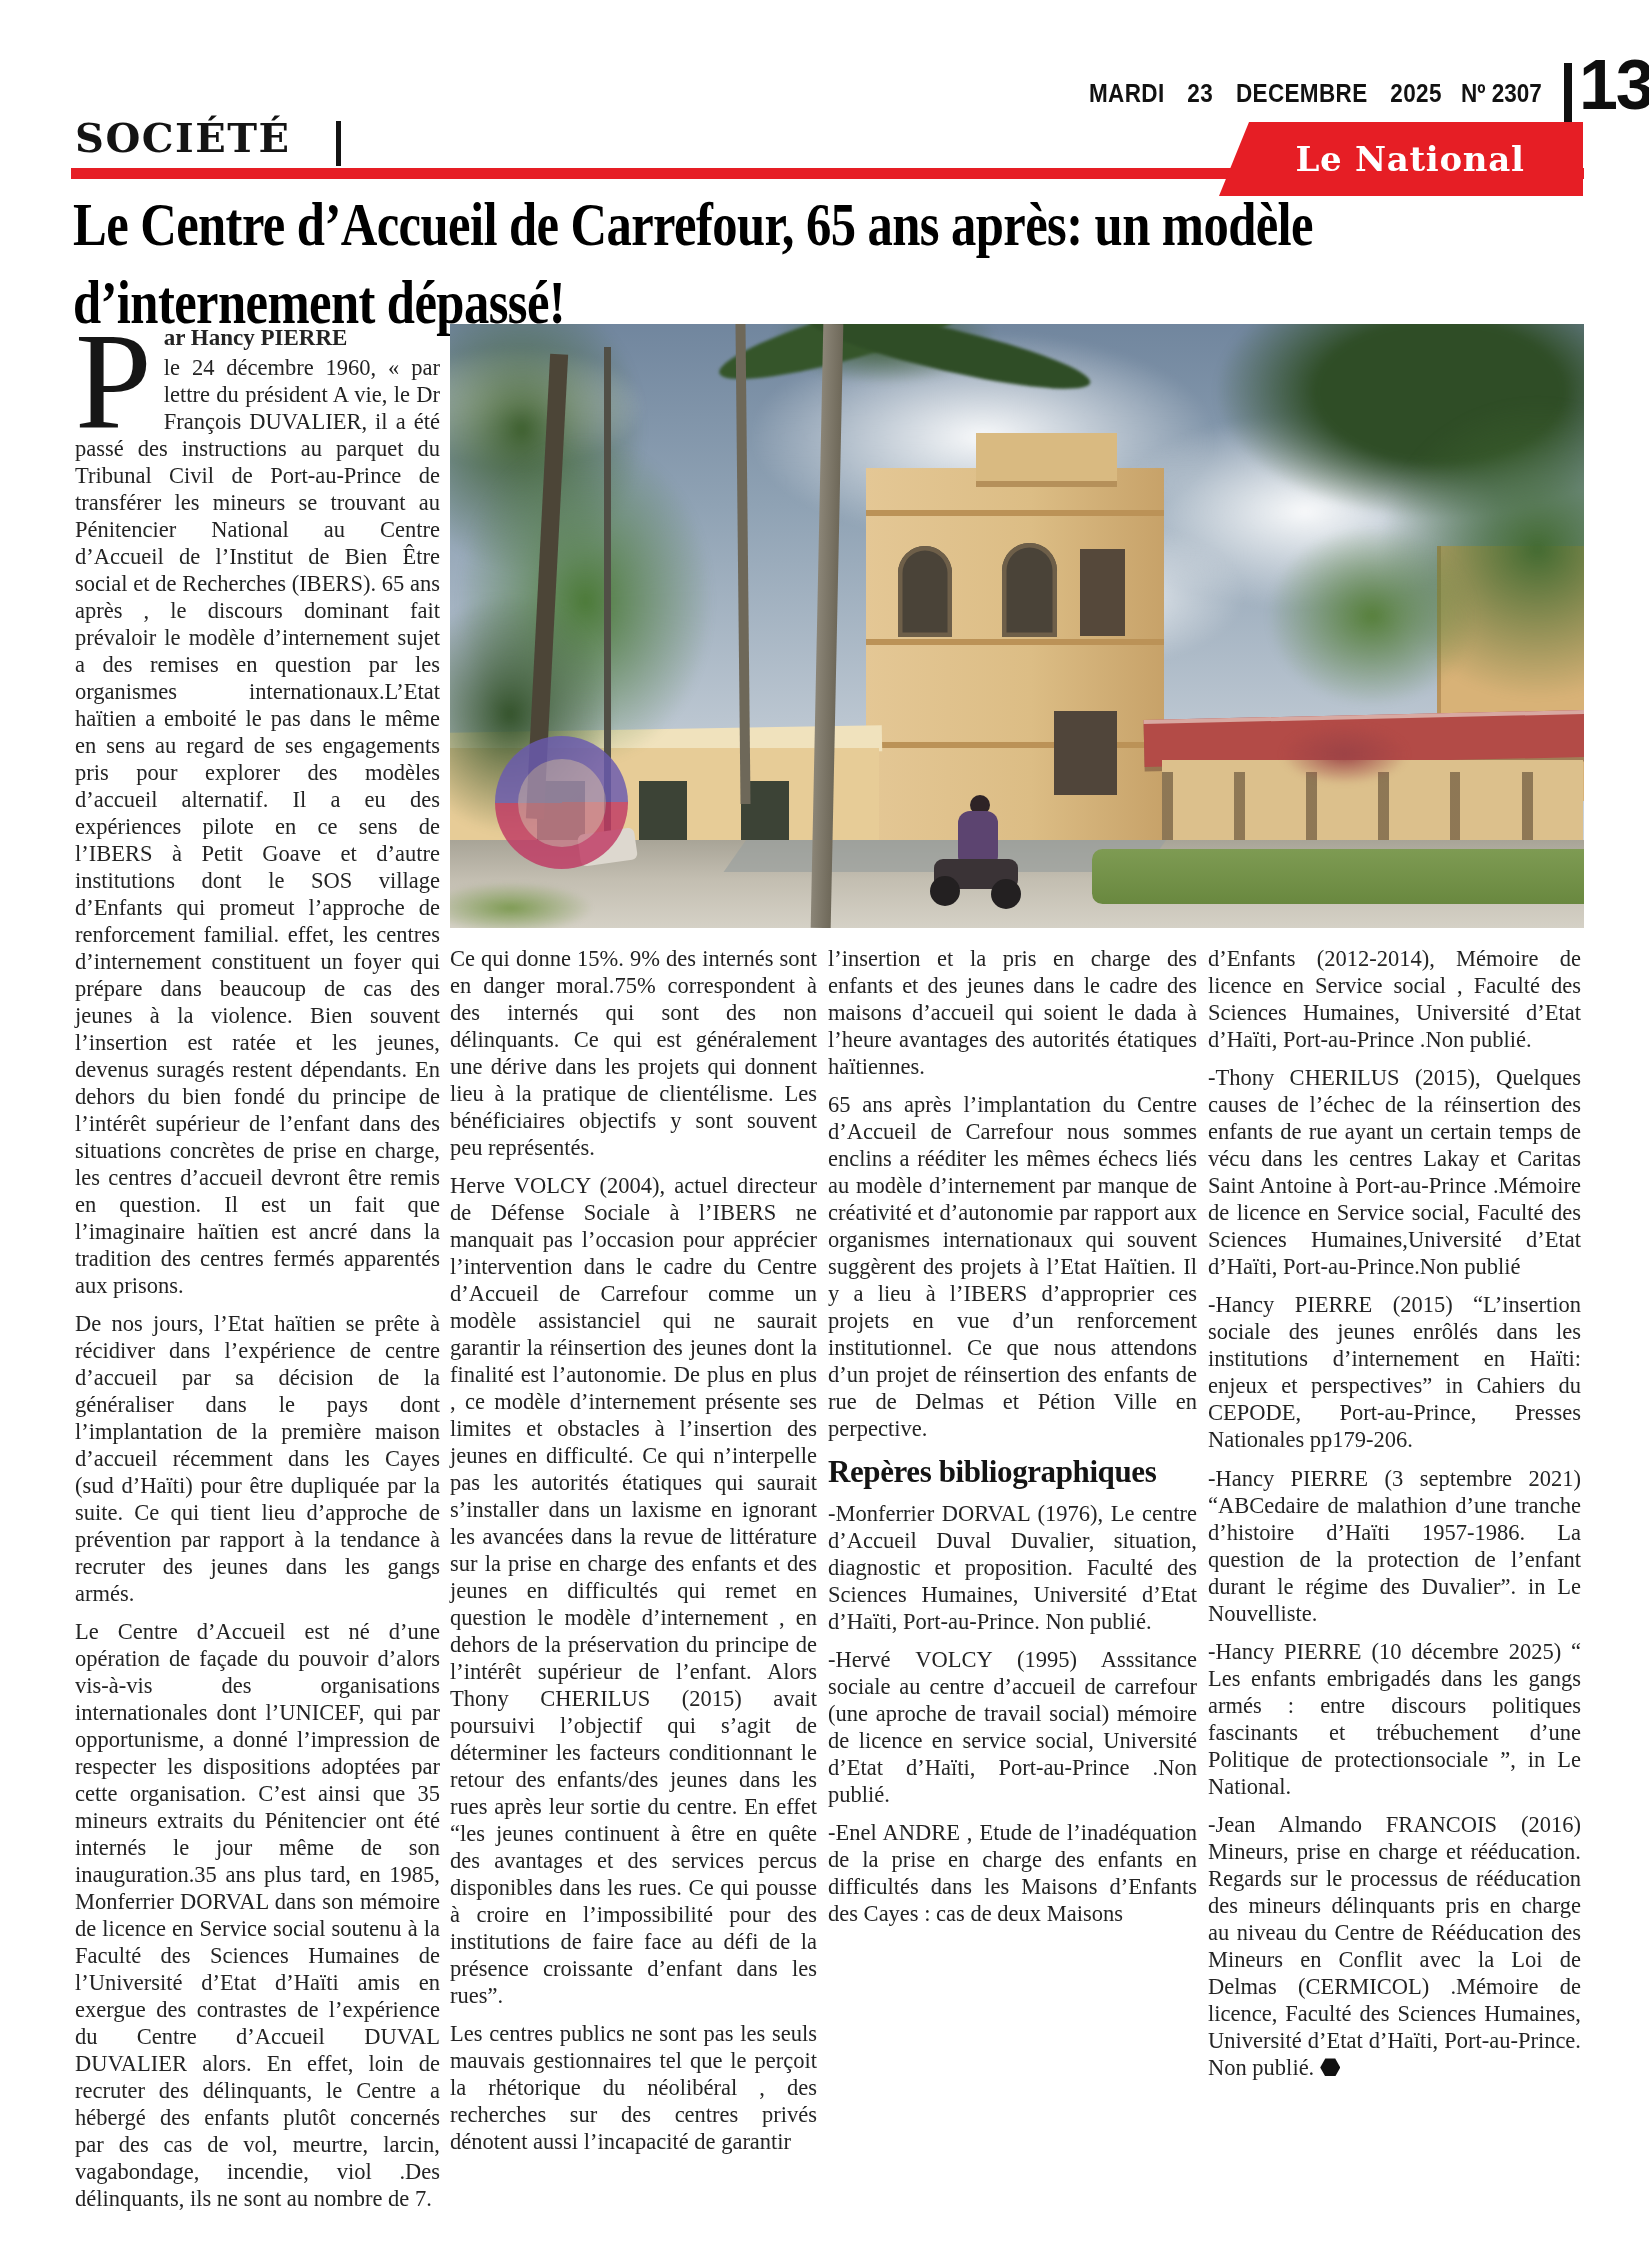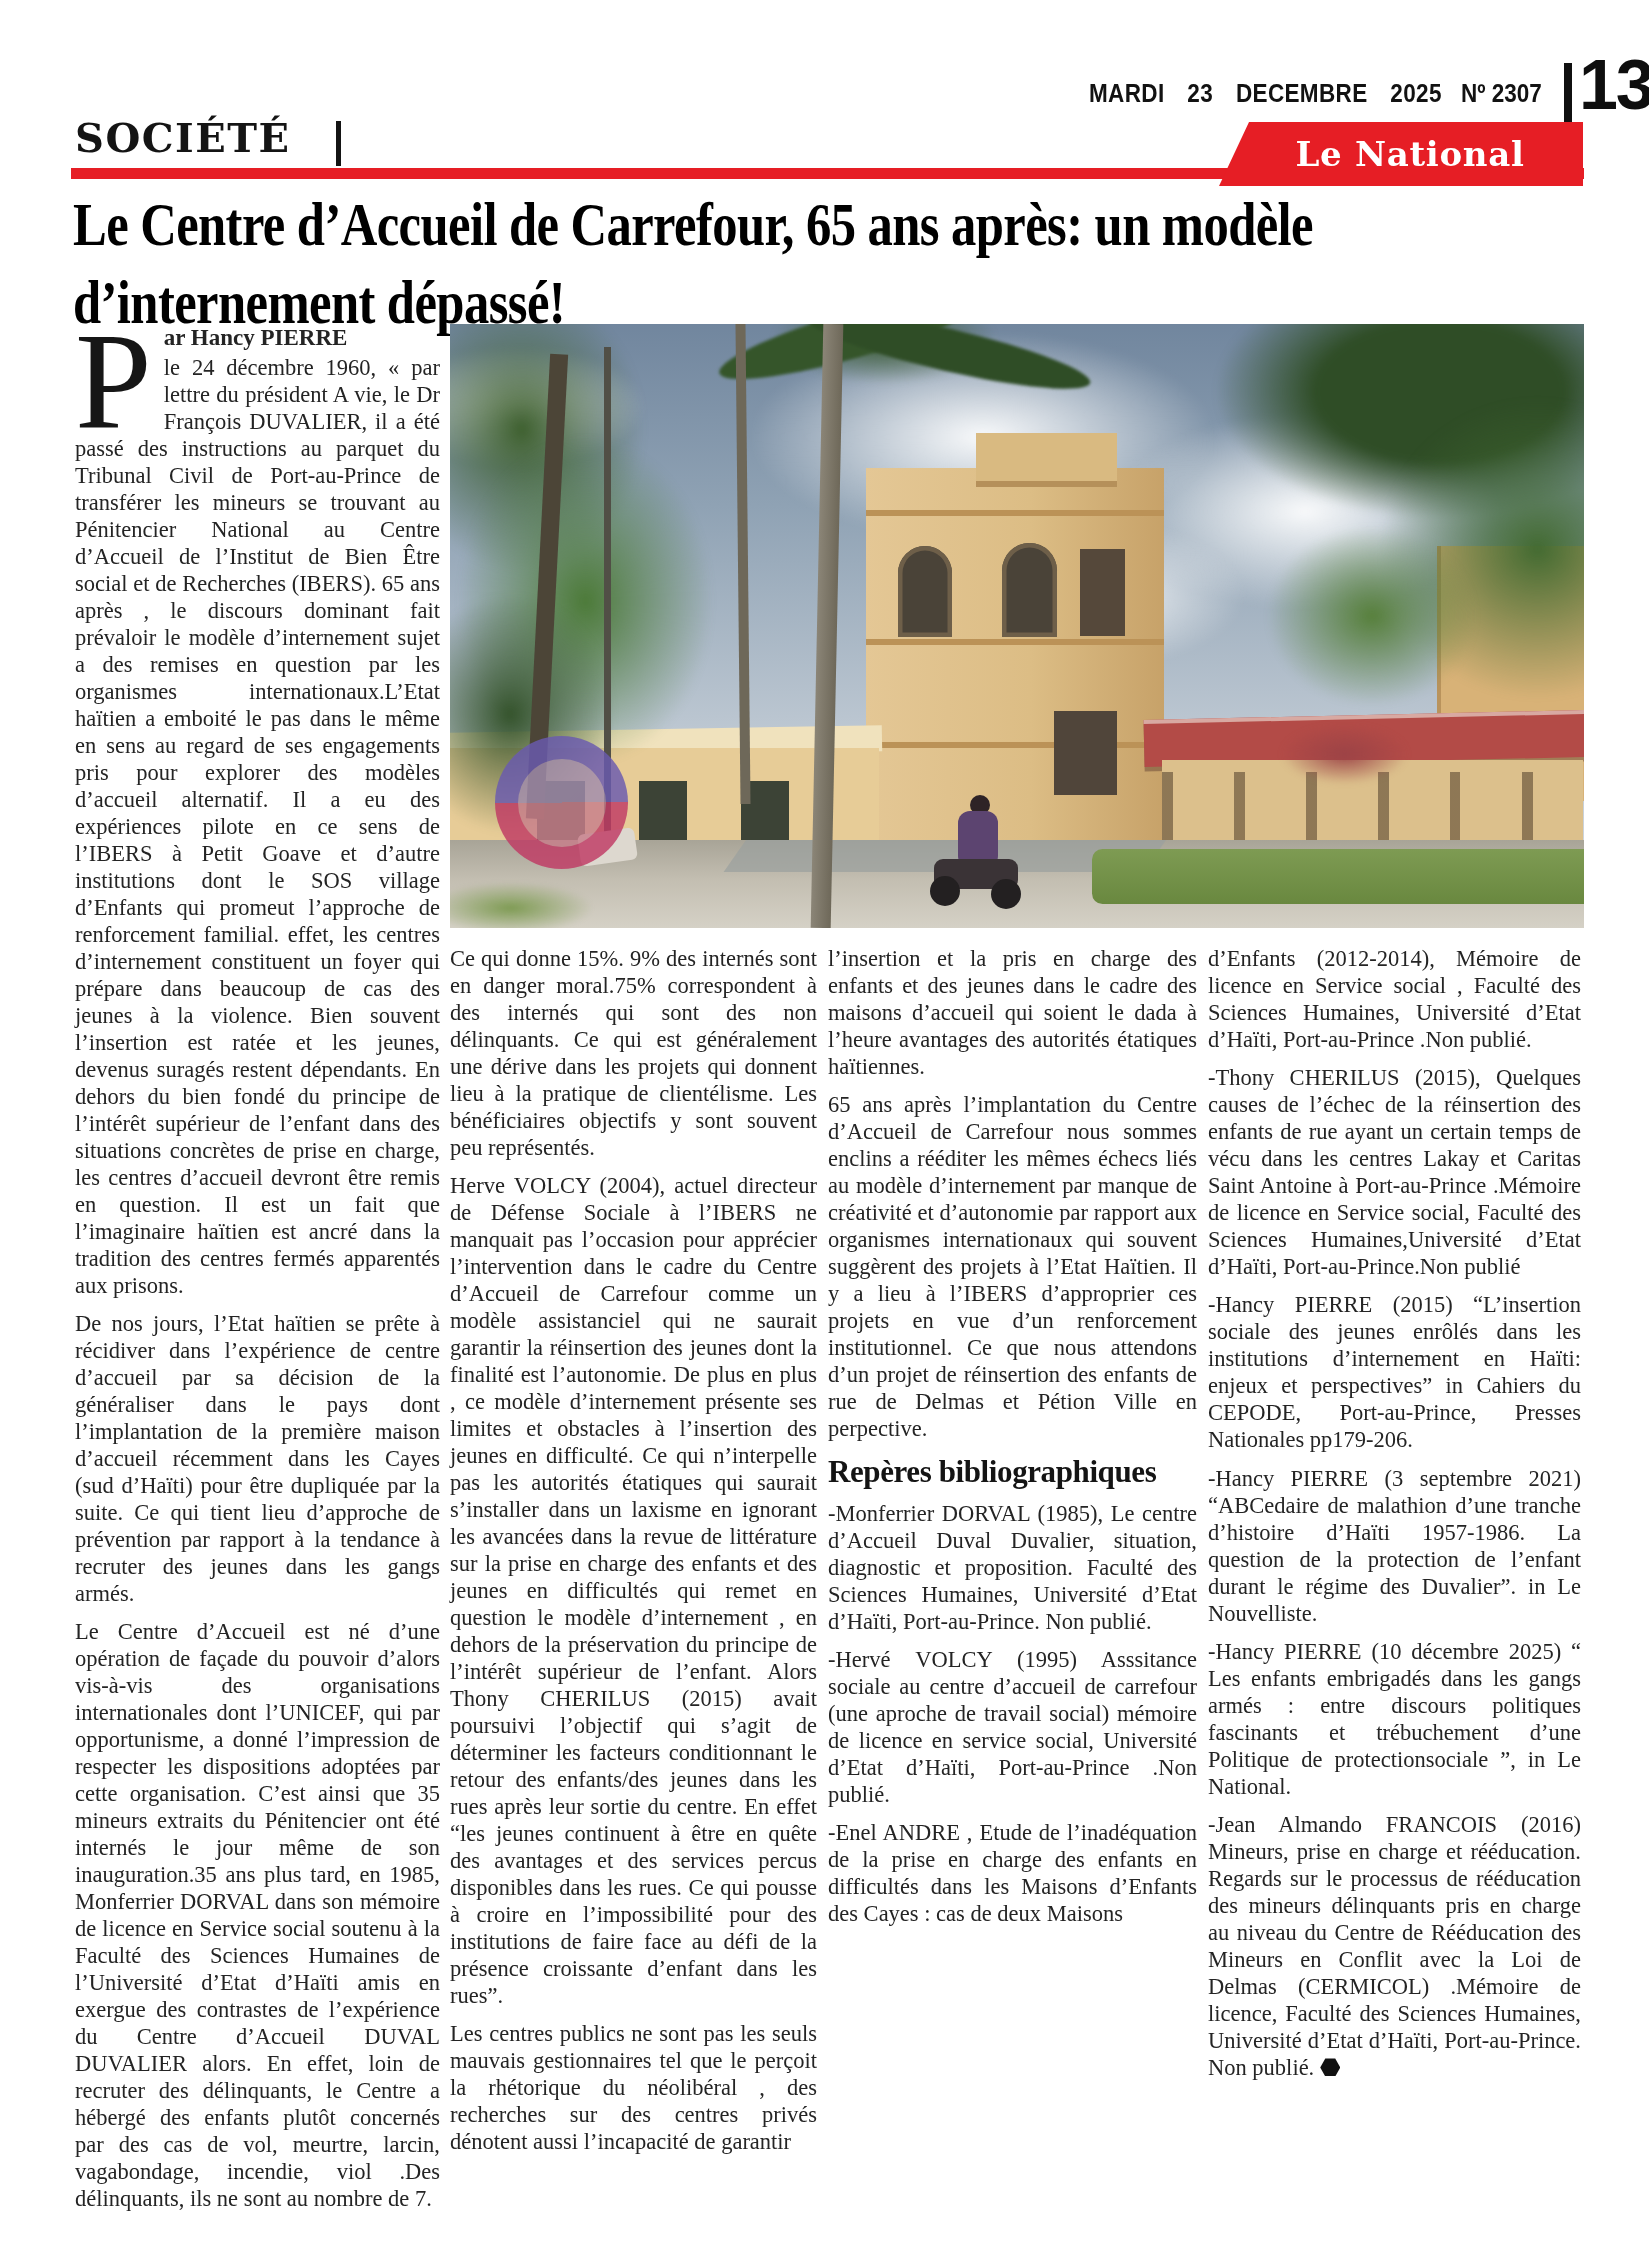--- a/index.html
+++ b/index.html
@@ -11,21 +11,21 @@
              transform:scaleX(.9);transform-origin:left top;white-space:nowrap;}
   .meta-issue{position:absolute;left:1461px;top:79px;font-family:"Liberation Sans",sans-serif;
               font-weight:700;font-size:25px;color:#121212;transform:scaleX(.9);transform-origin:left top;}
   .page-bar{position:absolute;left:1564px;top:63px;width:8.2px;height:72px;background:#101010;}
   .page-num{position:absolute;left:1579px;top:45px;font-family:"Liberation Sans",sans-serif;
             font-weight:700;font-size:70px;letter-spacing:-2.2px;color:#0e0e0e;}
   .section-label{position:absolute;left:75px;top:114px;font-family:"DejaVu Serif",serif;
                  font-weight:700;font-size:40px;letter-spacing:1.5px;color:#141414;}
   .section-bar{position:absolute;left:336px;top:121px;width:5.2px;height:45px;background:#141414;}
   .red-rule{position:absolute;left:71px;top:168px;width:1513px;height:11.2px;background:#e61e25;}
-  .brand-banner{position:absolute;left:1219px;top:122px;width:364px;height:64px;background:#e61e25;
+  .brand-banner{position:absolute;left:1219px;top:122px;width:364px;height:74px;background:#e61e25;
                 clip-path:polygon(30px 0,100% 0,100% 100%,0 100%);
                 display:flex;align-items:center;justify-content:center;}
   .brand-banner .brand-text{font-family:"DejaVu Serif",serif;font-weight:700;font-size:34px;
                 color:#ffffff;letter-spacing:0.7px;padding-left:18px;}
   
   .headline{position:absolute;left:73px;top:186px;color:#000000;}
   .headline .line{display:block;font-size:61px;font-weight:700;line-height:78px;
                   transform:scaleX(.83);transform-origin:left top;white-space:nowrap;letter-spacing:-0.7px;}
   
   .col{position:absolute;text-align:justify;font-size:22.5px;line-height:27px;color:#242424;}
@@ -192,21 +192,21 @@
   <div class="col col-2">
     <p>Ce qui donne 15%. 9% des internés sont en danger moral.75% correspondent à des internés qui sont des non délinquants. Ce qui est généralement une dérive dans les projets qui donnent lieu à la pratique de clientélisme. Les bénéficiaires objectifs y sont souvent peu représentés.</p>
     <p>Herve VOLCY (2004), actuel directeur de Défense Sociale à l’IBERS   ne manquait pas l’occasion pour apprécier l’intervention dans le cadre du Centre d’Accueil de Carrefour comme un modèle assistanciel qui ne saurait garantir la réinsertion des jeunes dont la finalité est l’autonomie. De plus en plus , ce modèle d’internement présente ses limites et obstacles à l’insertion des jeunes en difficulté. Ce qui n’interpelle pas les autorités étatiques qui saurait s’installer dans un laxisme en ignorant les avancées dans la revue de littérature sur la prise en charge des enfants et des jeunes en difficultés qui remet en question le modèle d’internement , en dehors de la préservation du principe de l’intérêt supérieur de l’enfant. Alors Thony CHERILUS (2015) avait poursuivi l’objectif qui s’agit de déterminer les facteurs conditionnant le retour des enfants/des jeunes dans les rues après leur sortie du centre. En effet “les jeunes continuent à être en quête des avantages et des services percus disponibles dans les rues. Ce qui pousse à croire en l’impossibilité pour des institutions de faire face au défi de la présence croissante d’enfant dans les rues”.</p>
     <p>Les centres publics ne sont pas les seuls mauvais gestionnaires tel que le perçoit la rhétorique du néolibéral , des recherches sur des centres privés dénotent aussi l’incapacité de garantir</p>
   </div>
 
   <div class="col col-3">
     <p>l’insertion et la pris en charge des enfants et des jeunes dans le cadre des maisons d’accueil qui soient le dada à l’heure avantages des autorités étatiques haïtiennes.</p>
     <p>65 ans  après l’implantation du Centre d’Accueil de Carrefour nous sommes enclins a rééditer les mêmes échecs liés au modèle d’internement par manque de créativité et d’autonomie par rapport aux organismes internationaux qui souvent suggèrent des projets à l’Etat Haïtien. Il y a lieu à l’IBERS d’approprier ces projets en vue d’un renforcement institutionnel. Ce que nous attendons d’un projet de réinsertion des enfants de rue de Delmas et Pétion Ville en perpective.</p>
     <h2 class="bib-heading">Repères bibliographiques</h2>
-    <p>-Monferrier DORVAL (1985), Le centre d’Accueil Duval Duvalier, situation, diagnostic et proposition. Faculté des Sciences Humaines, Université d’Etat d’Haïti, Port-au-Prince. Non publié.</p>
+    <p>-Monferrier DORVAL (1976), Le centre d’Accueil Duval Duvalier, situation, diagnostic et proposition. Faculté des Sciences Humaines, Université d’Etat d’Haïti, Port-au-Prince. Non publié.</p>
     <p>-Hervé VOLCY (1995) Asssitance sociale au centre d’accueil de carrefour (une aproche de travail social) mémoire de licence en service social, Université d’Etat d’Haïti, Port-au-Prince  .Non publié.</p>
     <p>-Enel ANDRE , Etude de l’inadéquation de la prise en charge des enfants en difficultés dans les Maisons d’Enfants des Cayes : cas de deux Maisons</p>
   </div>
 
   <div class="col col-4">
     <p>d’Enfants (2012-2014), Mémoire de licence en Service social , Faculté des Sciences Humaines, Université d’Etat d’Haïti, Port-au-Prince .Non publié.</p>
     <p>-Thony CHERILUS (2015), Quelques causes de l’échec de la réinsertion des enfants de rue ayant un certain temps de vécu dans les centres Lakay et Caritas Saint Antoine à Port-au-Prince .Mémoire de licence en Service social, Faculté des Sciences Humaines,Université d’Etat d’Haïti, Port-au-Prince.Non publié</p>
     <p>-Hancy PIERRE (2015) “L’insertion sociale des jeunes enrôlés dans les institutions d’internement en Haïti: enjeux et perspectives” in Cahiers du CEPODE, Port-au-Prince, Presses Nationales pp179-206.</p>
     <p>-Hancy PIERRE  (3 septembre 2021) “ABCedaire de malathion d’une tranche d’histoire d’Haïti 1957-1986. La question de la protection de l’enfant durant le régime des Duvalier”.  in Le Nouvelliste.</p>
     <p>-Hancy PIERRE (10 décembre 2025) “ Les enfants embrigadés dans les gangs armés : entre discours politiques fascinants et trébuchement d’une Politique de protectionsociale ”,  in Le National.</p>

